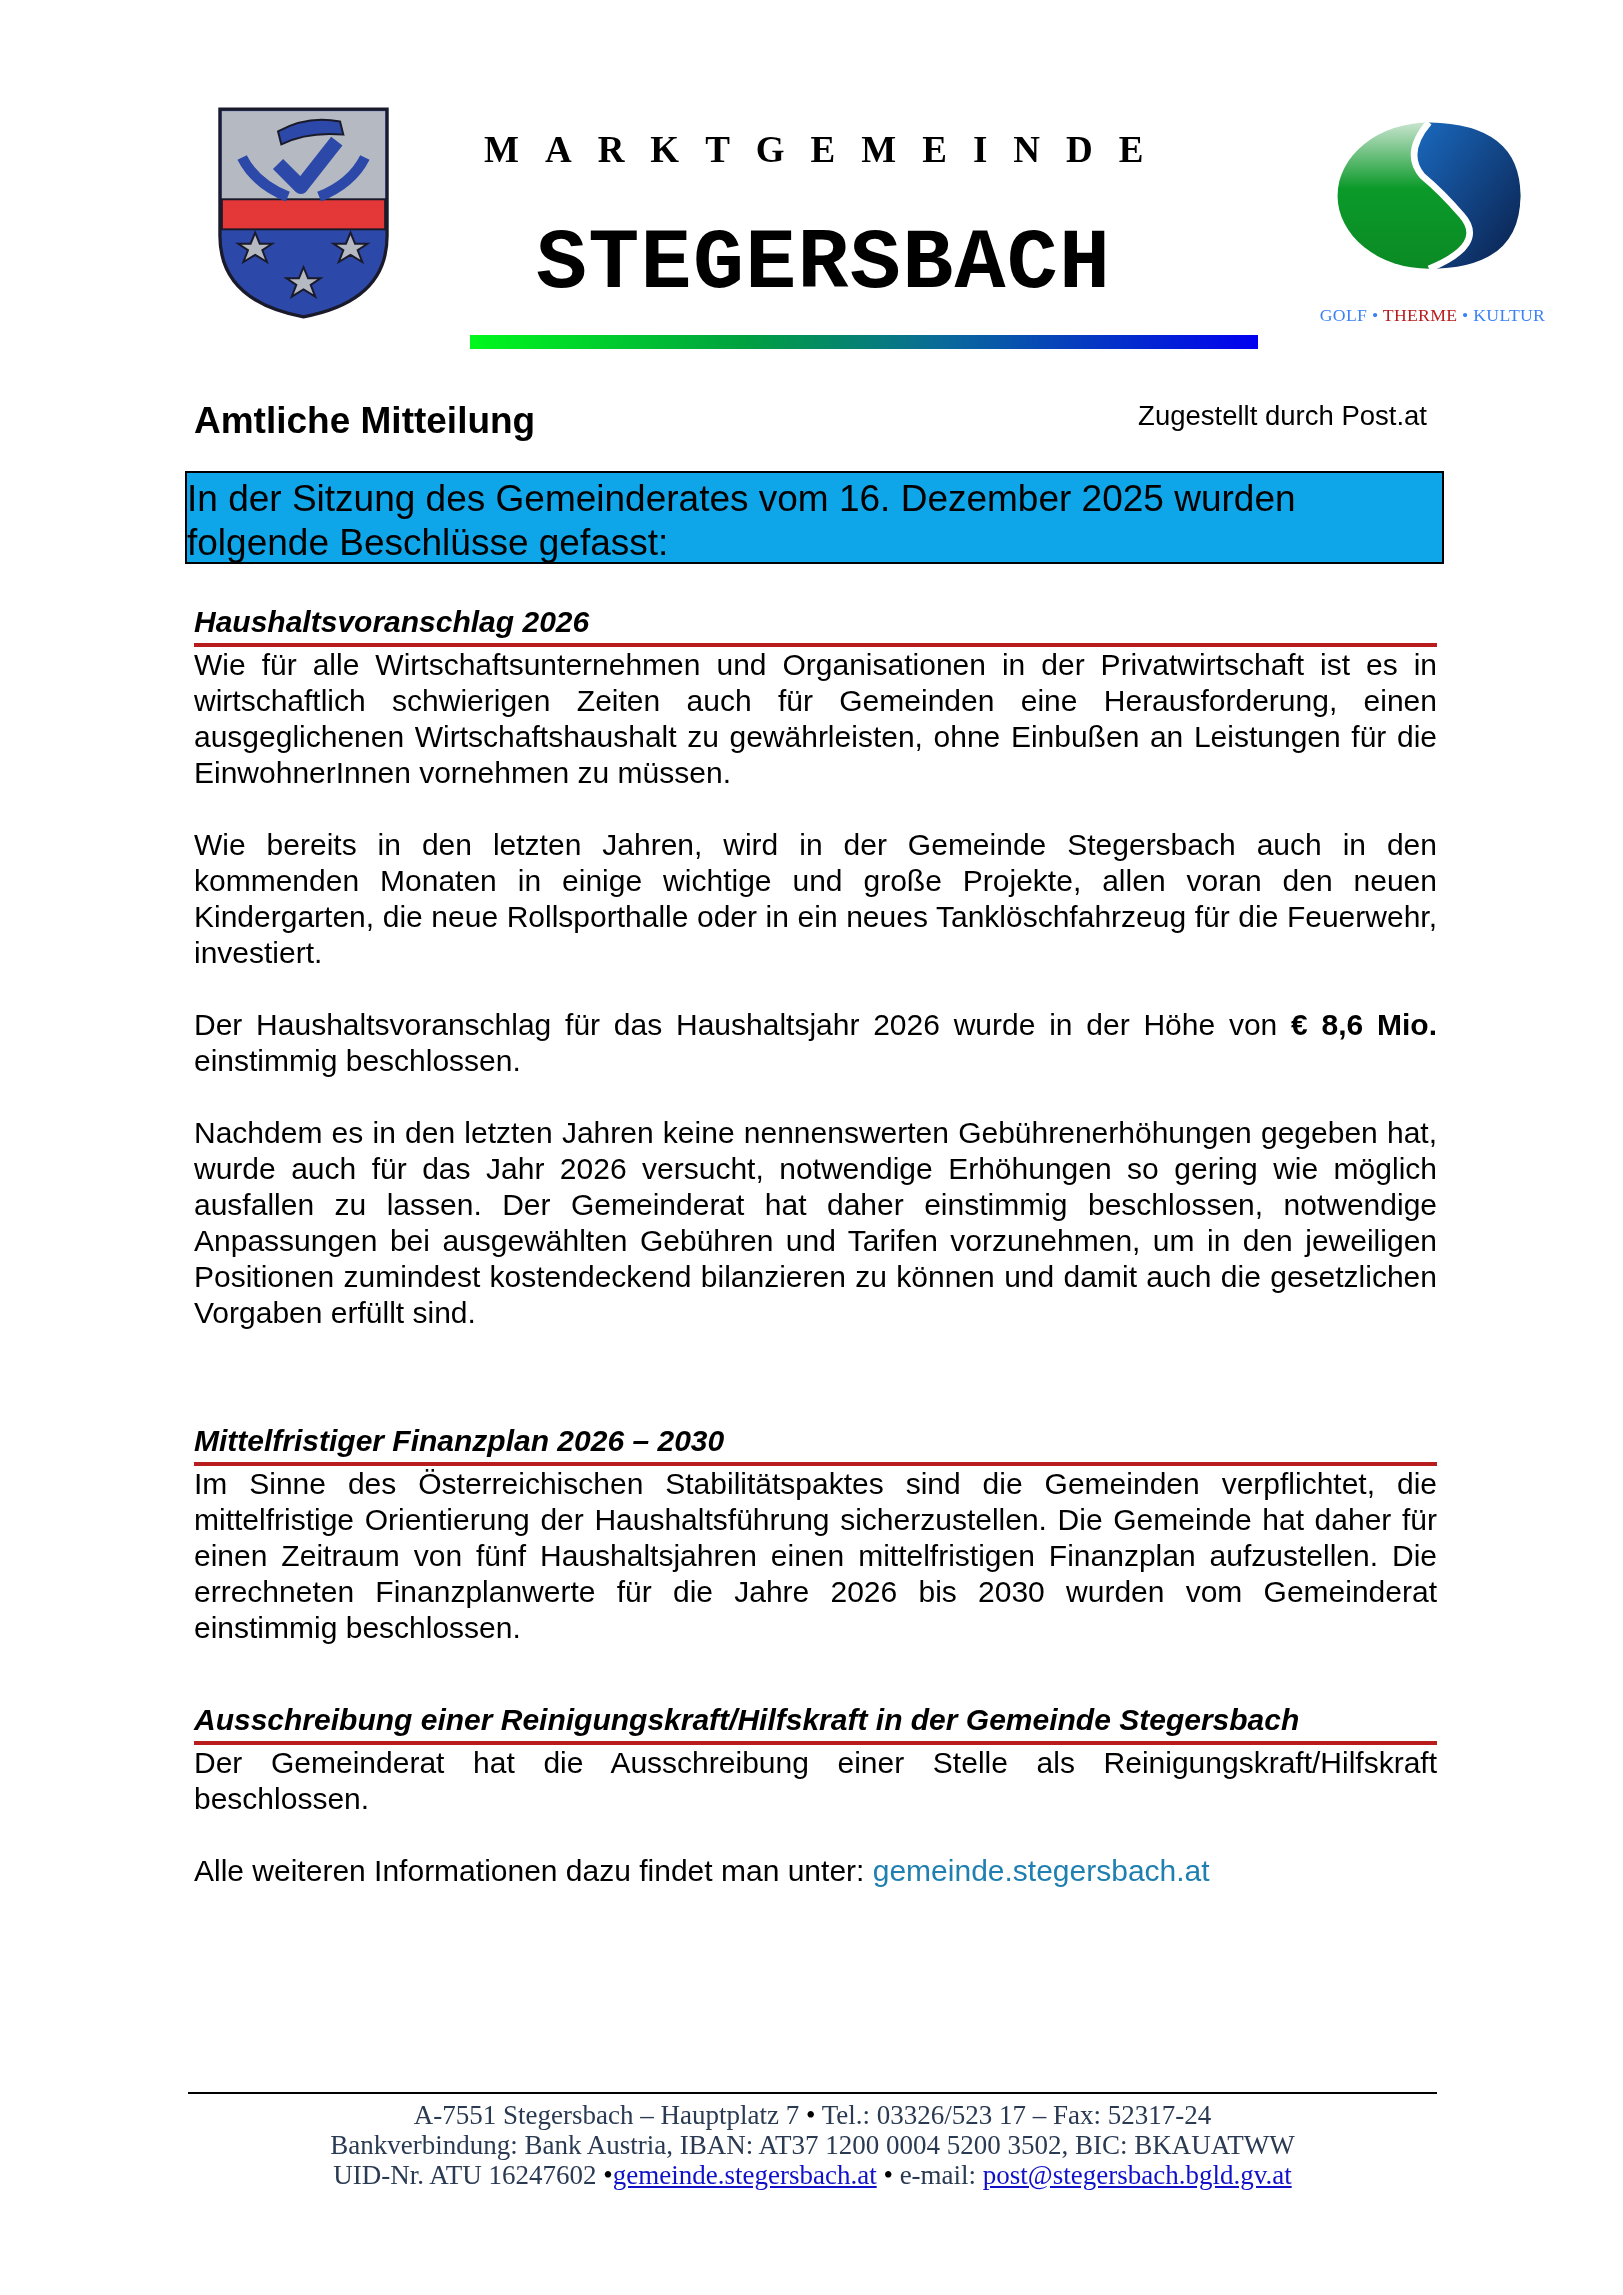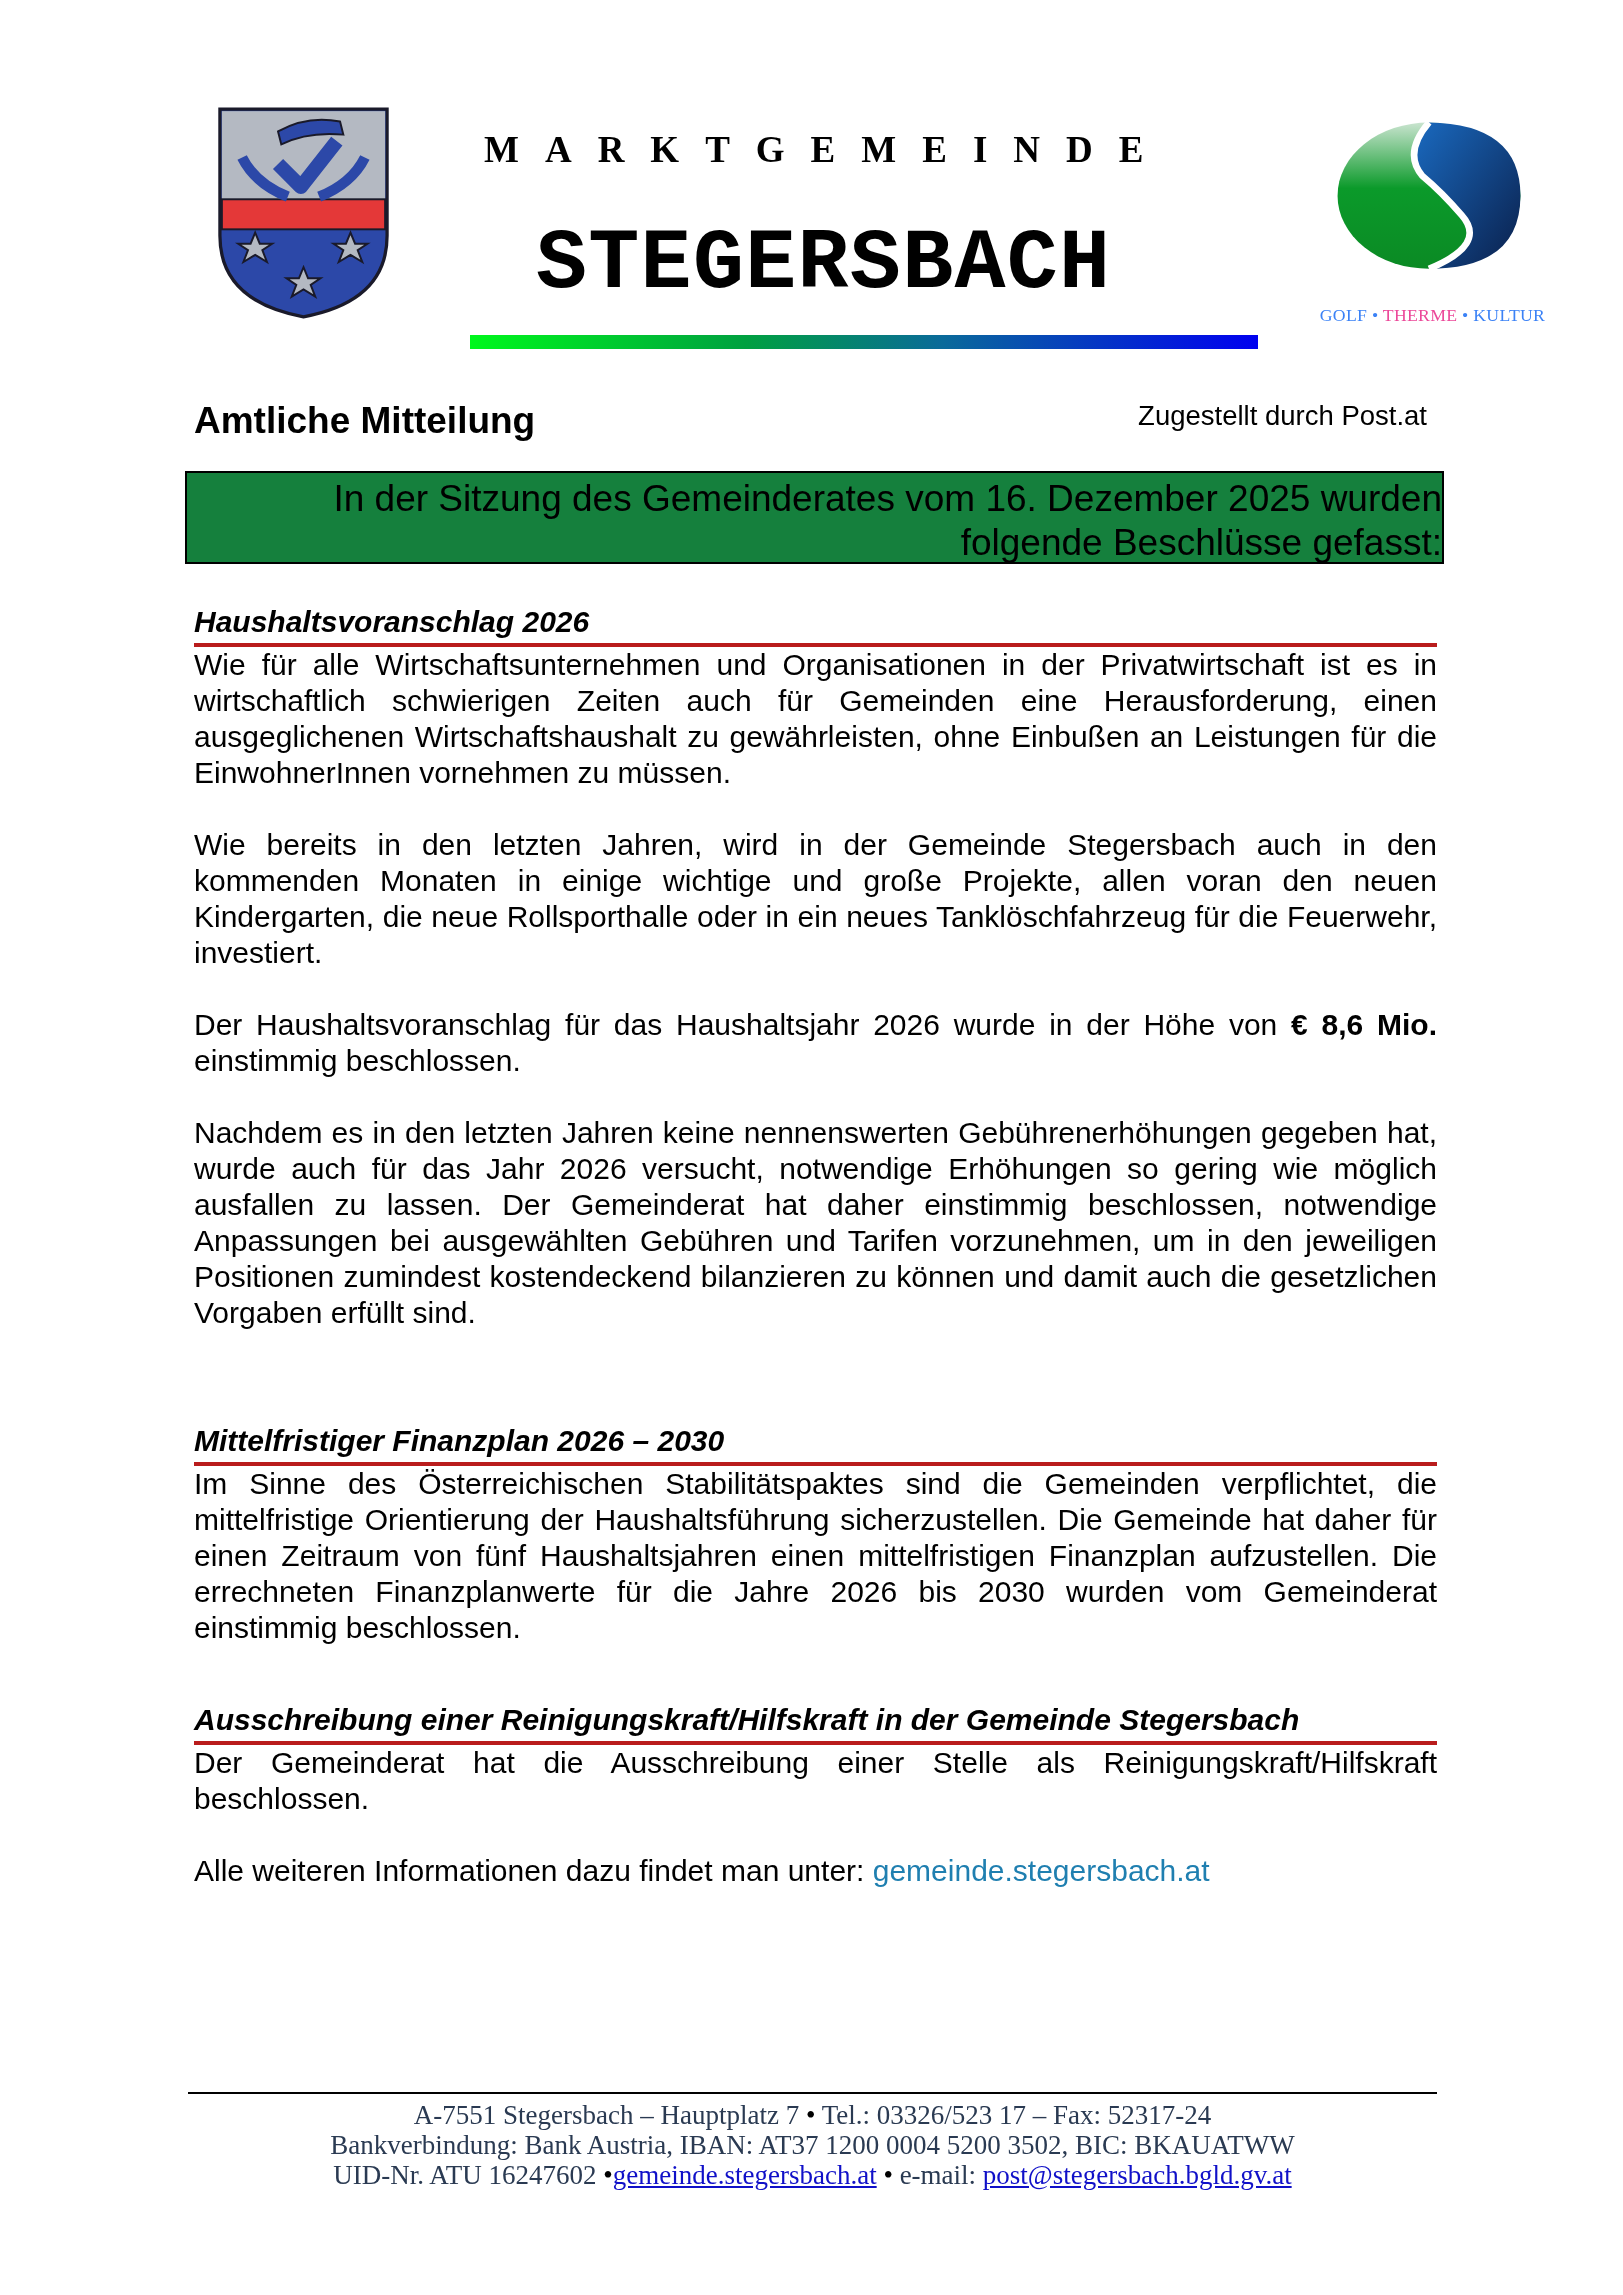--- a/index.html
+++ b/index.html
@@ -7,28 +7,28 @@
     .abs { position: absolute; }
 
     
     .crest { left: 216px; top: 105px; width: 175px; height: 216px; }
     .title-small { left: 484px; top: 128px; width: 752px; font-family: Liberation Serif, serif; font-weight: bold; font-size: 37px; letter-spacing: 26px; white-space: nowrap; }
     .title-big { left: 536px; top: 216px; width: 720px; font-family: "Liberation Mono", monospace; font-weight: bold; font-size: 85px; letter-spacing: 1.3px; white-space: nowrap; }
     .grad-bar { left: 470px; top: 335px; width: 788px; height: 14.4px; background: linear-gradient(to right, #00f81c 0%, #00a040 35%, #0a6a9a 60%, #0000f0 100%); }
     .s-logo { left: 1331px; top: 114px; width: 196px; height: 160px; }
     .tagline { left: 1282px; top: 305px; width: 301px; text-align: center; font-family: "Liberation Serif", serif; font-size: 17.7px; letter-spacing: 0.3px; white-space: nowrap; }
     .tagline .g { color: #3b82f6; }
-    .tagline .t { color: #ec4899; }
+    .tagline .t { color: #b91c1c; }
 
     
     .meta-left { left: 194px; top: 400px; font-weight: bold; font-size: 37px; }
     .meta-right { left: 1106px; top: 400px; font-size: 27.5px; width: 321px; text-align: right; }
 
     
-    .box { left: 185px; top: 471px; width: 1259px; height: 93px; background: #15803d; border: 2px solid #000; box-sizing: border-box; text-align: right; font-size: 37px; line-height: 44px; padding-top: 3.9px; }
+    .box { left: 185px; top: 471px; width: 1259px; height: 93px; background: #0ea5e9; border: 2px solid #000; box-sizing: border-box; text-align: left; font-size: 37px; line-height: 44px; padding-top: 3.9px; }
 
     
     .content { left: 194px; width: 1243px; }
     .section-title { font-weight: bold; font-style: italic; font-size: 30px; line-height: 37px; padding-bottom: 2.6px; border-bottom: 4px solid #b91c1c; }
     .p { font-size: 30px; line-height: 36px; text-align: justify; margin: 0; }
     .p + .p { margin-top: 36px; }
     .bold { font-weight: bold; }
     .link { color: #1f7fb0; text-decoration: none; }
 
     

